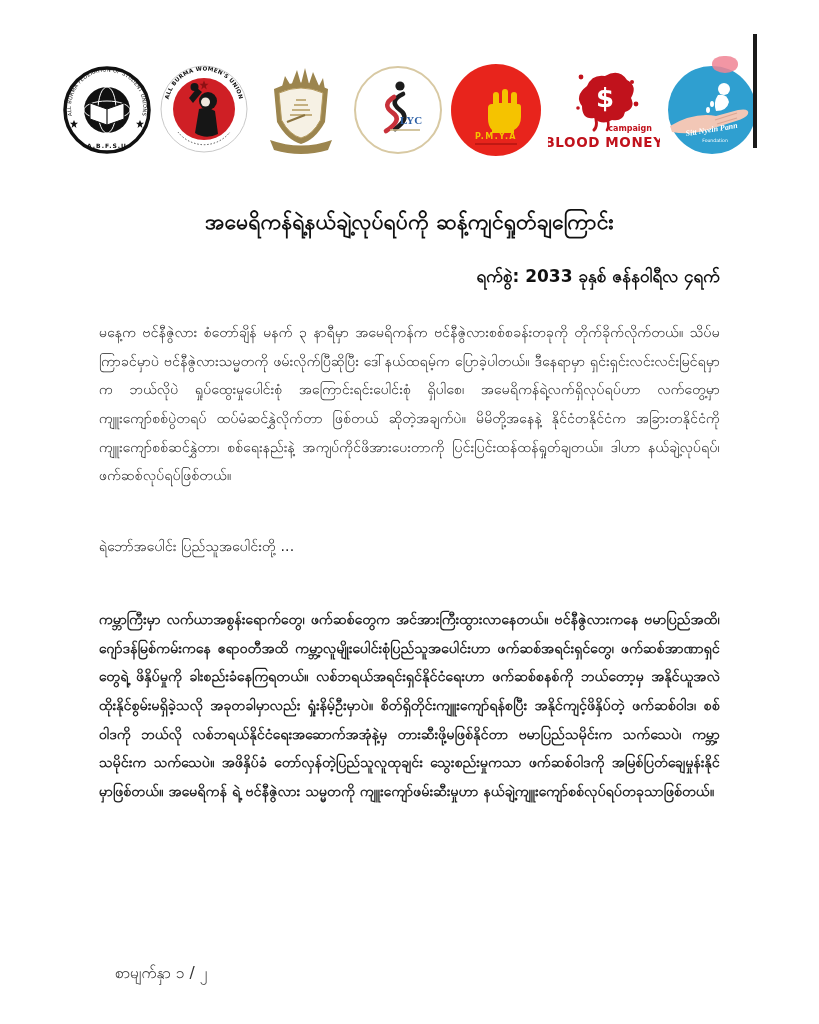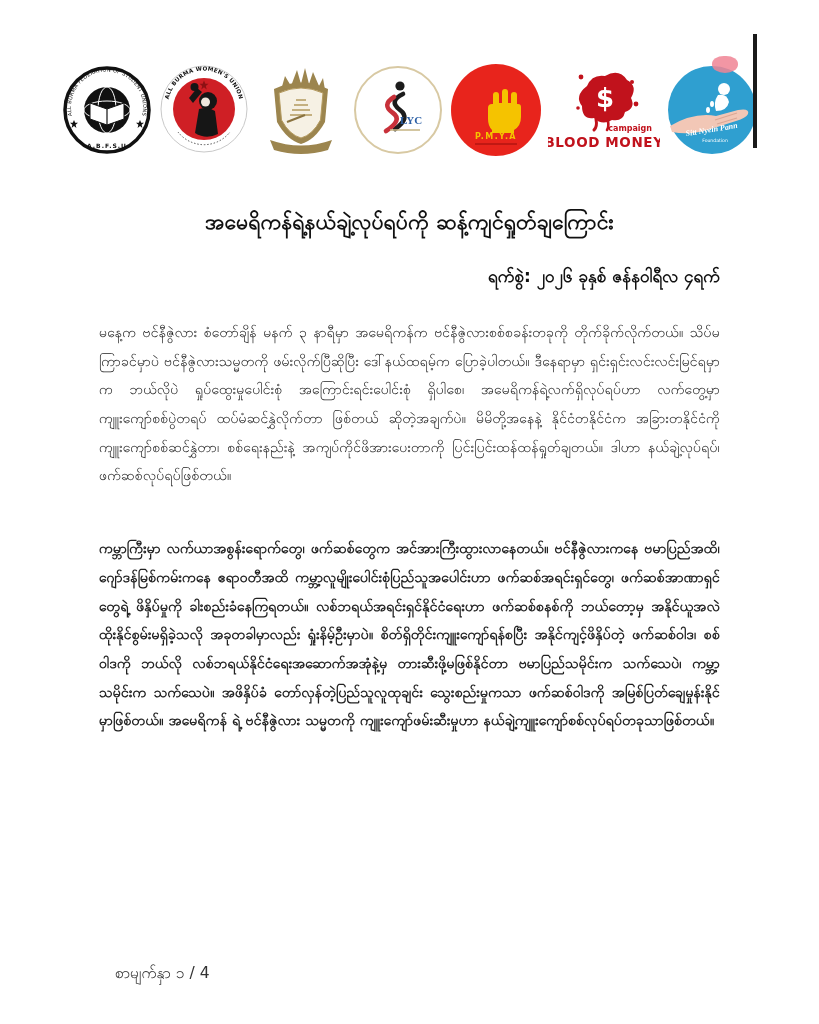--- a/index.html
+++ b/index.html
@@ -186,21 +186,22 @@
         <ellipse cx="43" cy="47" rx="2" ry="3" fill="#ffffff"></ellipse>
       </g>
       <text x="47" y="69" font-size="8" font-style="italic" font-weight="bold" text-anchor="middle" fill="#ffffff" class="small-serif" transform="rotate(-9 47 69)">Sitt Nyein Pann</text>
       <text x="50" y="79" font-size="4.6" text-anchor="middle" fill="#ffffff">Foundation</text>
     </svg>
 
   </div>
 
   <div class="content">
     <div class="doc-title">အမေရိကန်ရဲ့နယ်ချဲ့လုပ်ရပ်ကို ဆန့်ကျင်ရှုတ်ချကြောင်း</div>
-    <div class="date-line">ရက်စွဲ: ၂၀၂၆ ခုနှစ် ဇန်နဝါရီလ ၄ရက်</div>
+    <div class="date-line">ရက်စွဲ: 2033 ခုနှစ် ဇန်နဝါရီလ ၄ရက်</div>
 
     <p class="body-para para-1">မနေ့က ဗင်နီဇွဲလား စံတော်ချိန် မနက် ၃ နာရီမှာ အမေရိကန်က ဗင်နီဇွဲလားစစ်စခန်းတခုကို တိုက်ခိုက်လိုက်တယ်။ သိပ်မကြာခင်မှာပဲ ဗင်နီဇွဲလားသမ္မတကို ဖမ်းလိုက်ပြီဆိုပြီး ဒေါ်နယ်ထရမ့်က ပြောခဲ့ပါတယ်။ ဒီနေရာမှာ ရှင်းရှင်းလင်းလင်းမြင်ရမှာက ဘယ်လိုပဲ ရှုပ်ထွေးမှုပေါင်းစုံ အကြောင်းရင်းပေါင်းစုံ ရှိပါစေ၊ အမေရိကန်ရဲ့လက်ရှိလုပ်ရပ်ဟာ လက်တွေ့မှာ ကျူးကျော်စစ်ပွဲတရပ် ထပ်မံဆင်နွှဲလိုက်တာ ဖြစ်တယ် ဆိုတဲ့အချက်ပဲ။ မိမိတို့အနေနဲ့ နိုင်ငံတနိုင်ငံက အခြားတနိုင်ငံကို ကျူးကျော်စစ်ဆင်နွှဲတာ၊ စစ်ရေးနည်းနဲ့ အကျပ်ကိုင်ဖိအားပေးတာကို ပြင်းပြင်းထန်ထန်ရှုတ်ချတယ်။ ဒါဟာ နယ်ချဲ့လုပ်ရပ်၊ ဖက်ဆစ်လုပ်ရပ်ဖြစ်တယ်။</p>
+    <p class="body-para salutation">ရဲဘော်အပေါင်း ပြည်သူအပေါင်းတို့ ...</p>
     <p class="body-para para-3">ကမ္ဘာကြီးမှာ လက်ယာအစွန်းရောက်တွေ၊ ဖက်ဆစ်တွေက အင်အားကြီးထွားလာနေတယ်။ ဗင်နီဇွဲလားကနေ ဗမာပြည်အထိ၊ ဂျော်ဒန်မြစ်ကမ်းကနေ ဧရာဝတီအထိ ကမ္ဘာ့လူမျိုးပေါင်းစုံပြည်သူအပေါင်းဟာ ဖက်ဆစ်အရင်းရှင်တွေ၊ ဖက်ဆစ်အာဏာရှင်တွေရဲ့ ဖိနှိပ်မှုကို ခါးစည်းခံနေကြရတယ်။ လစ်ဘရယ်အရင်းရှင်နိုင်ငံရေးဟာ ဖက်ဆစ်စနစ်ကို ဘယ်တော့မှ အနိုင်ယူအလဲထိုးနိုင်စွမ်းမရှိခဲ့သလို အခုတခါမှာလည်း ရှုံးနိမ့်ဦးမှာပဲ။ စိတ်ရှိတိုင်းကျူးကျော်ရန်စပြီး အနိုင်ကျင့်ဖိနှိပ်တဲ့ ဖက်ဆစ်ဝါဒ၊ စစ်ဝါဒကို ဘယ်လို လစ်ဘရယ်နိုင်ငံရေးအဆောက်အအုံနဲ့မှ တားဆီးဖို့မဖြစ်နိုင်တာ ဗမာပြည်သမိုင်းက သက်သေပဲ၊ ကမ္ဘာ့သမိုင်းက သက်သေပဲ။ အဖိနှိပ်ခံ တော်လှန်တဲ့ပြည်သူလူထုချင်း သွေးစည်းမှုကသာ ဖက်ဆစ်ဝါဒကို အမြစ်ပြတ်ချေမှုန်းနိုင်မှာဖြစ်တယ်။ အမေရိကန် ရဲ့ ဗင်နီဇွဲလား သမ္မတကို ကျူးကျော်ဖမ်းဆီးမှုဟာ နယ်ချဲ့ကျူးကျော်စစ်လုပ်ရပ်တခုသာဖြစ်တယ်။</p>
   </div>
 
-  <div class="page-number">စာမျက်နှာ ၁ / 4</div>
+  <div class="page-number">စာမျက်နှာ ၁ / ၂</div>
 
 </div>
 
 </body></html>

